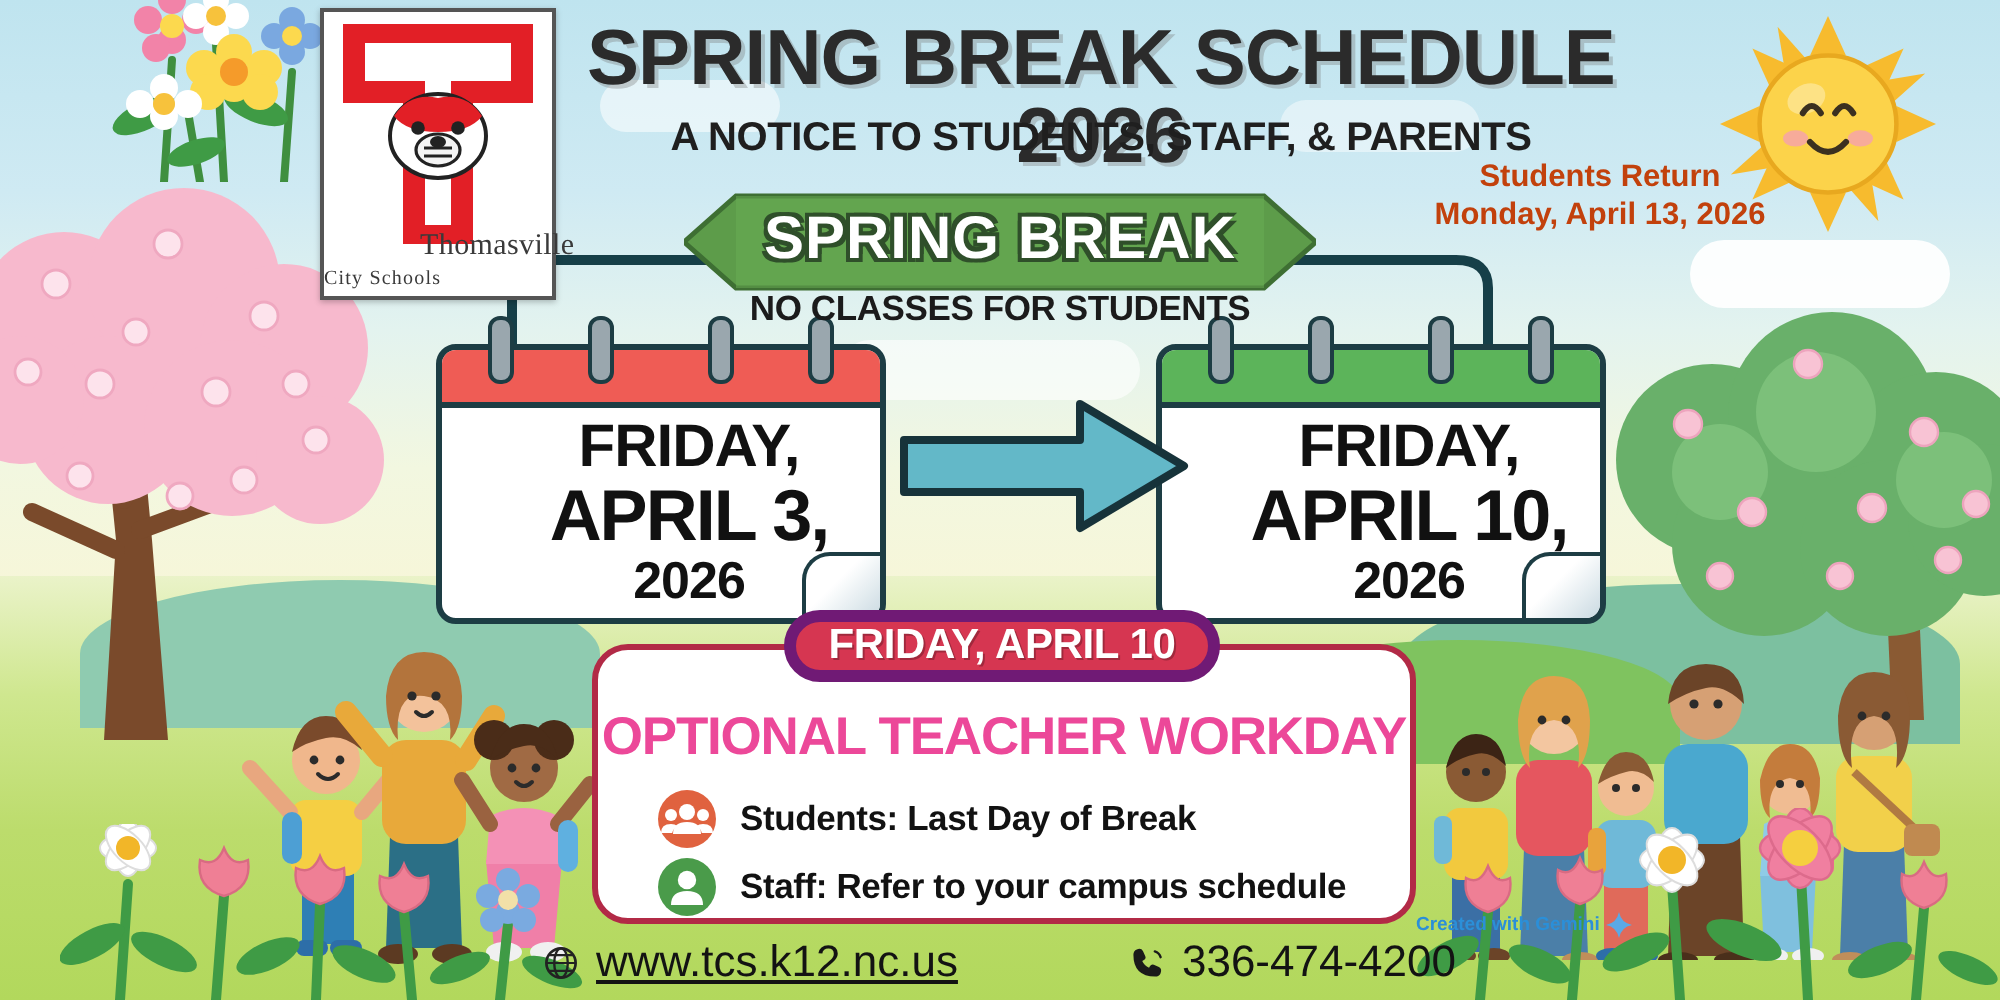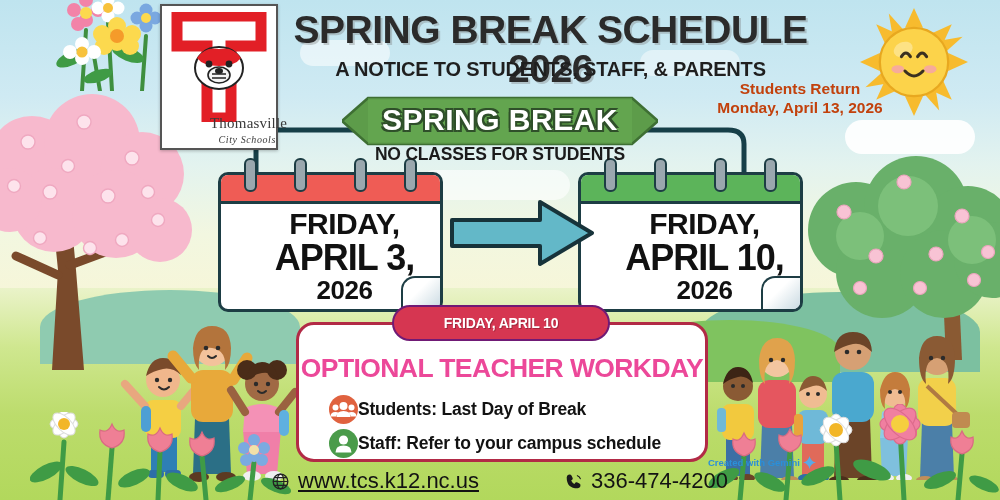--- a/index.html
+++ b/index.html
@@ -21,22 +21,22 @@
   .sun{position:absolute;right:32px;top:8px;width:108px;height:108px;}
   
   .logo{
     position:absolute;left:160px;top:4px;width:118px;height:146px;background:#fff;
     border:2px solid #555;box-sizing:border-box;z-index:30;
     box-shadow:0 1px 3px rgba(0,0,0,.25);
   }
   .logo .tmark{position:absolute;left:50%;transform:translateX(-50%);top:6px;}
   .logo .lname{position:absolute;left:0;right:0;bottom:16px;text-align:center;
     font-family:"Liberation Serif",serif;font-size:15px;color:#3a3a3a;letter-spacing:.2px;padding-left:48px;}
-  .logo .lsub{position:absolute;left:0;right:0;bottom:3px;text-align:right;
-    font-family:"Liberation Serif",serif;font-size:10px;color:#3a3a3a;font-style:italic;letter-spacing:.6px;}
+  .logo .lsub{position:absolute;left:0;right:0;bottom:3px;text-align:left;
+    font-family:"Liberation Serif",serif;font-size:10px;color:#3a3a3a;letter-spacing:.6px;}
 
   
   .title{
     position:absolute;left:278px;top:10px;width:545px;text-align:center;z-index:25;
     font-size:39px;font-weight:bold;color:#2b2b2b;letter-spacing:-0.5px;line-height:1;
     text-shadow:2px 2px 0 rgba(120,120,120,.35);
   }
   .subtitle{
     position:absolute;left:278px;top:58px;width:545px;text-align:center;z-index:25;
     font-size:20px;font-weight:bold;color:#1f1f1f;letter-spacing:-0.2px;
@@ -70,31 +70,31 @@
     border-radius:14px 0 8px 0;box-sizing:border-box;}
 
   
   .bracket{position:absolute;left:250px;top:126px;width:500px;height:60px;z-index:19;}
 
   
   .arrow{position:absolute;left:448px;top:196px;width:148px;height:74px;z-index:21;}
 
   
   .badge{position:absolute;left:392px;top:305px;width:218px;height:36px;z-index:32;
-    background:#d63651;border:2px solid #701a75;border-radius:20px;box-sizing:border-box;
+    background:#d63651;border:6px solid #701a75;border-radius:20px;box-sizing:border-box;
     display:flex;align-items:center;justify-content:center;
-    font-size:14px;font-weight:bold;color:#fff;letter-spacing:-0.2px;
+    font-size:21px;font-weight:bold;color:#fff;letter-spacing:-0.2px;
     text-shadow:1px 1px 0 rgba(0,0,0,.25);}
 
   
   .workbox{position:absolute;left:296px;top:322px;width:412px;height:140px;z-index:28;
     background:#fff;border:3.5px solid #b22a46;border-radius:18px;box-sizing:border-box;}
   .worktitle{position:absolute;left:0;right:0;top:28px;text-align:center;
     font-size:26.5px;font-weight:bold;color:#ec4899;letter-spacing:-0.6px;}
-  .wrow{position:absolute;left:30px;display:flex;align-items:center;}
+  .wrow{position:absolute;left:30px;display:flex;align-items:center;gap:12px;}
   .wicon{width:29px;height:29px;border-radius:50%;flex:none;position:relative;}
   .wtext{font-size:17.5px;font-weight:bold;color:#121212;letter-spacing:-0.2px;white-space:nowrap;}
   .wtext .nm{font-weight:bold;}
   .wtext .ds{font-weight:bold;}
 
   
   .footer{position:absolute;left:0;bottom:4px;width:1000px;height:30px;z-index:30;
     display:flex;align-items:center;justify-content:center;gap:86px;}
   .fitem{display:flex;align-items:center;gap:9px;font-size:22px;color:#131313;font-weight:normal;}
   .fitem .lnk{text-decoration:underline;}

